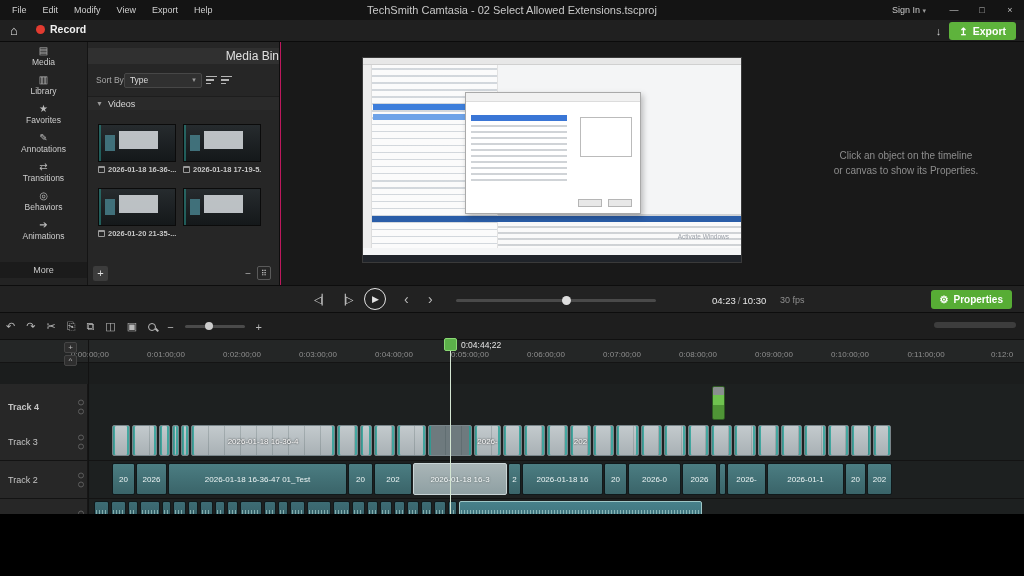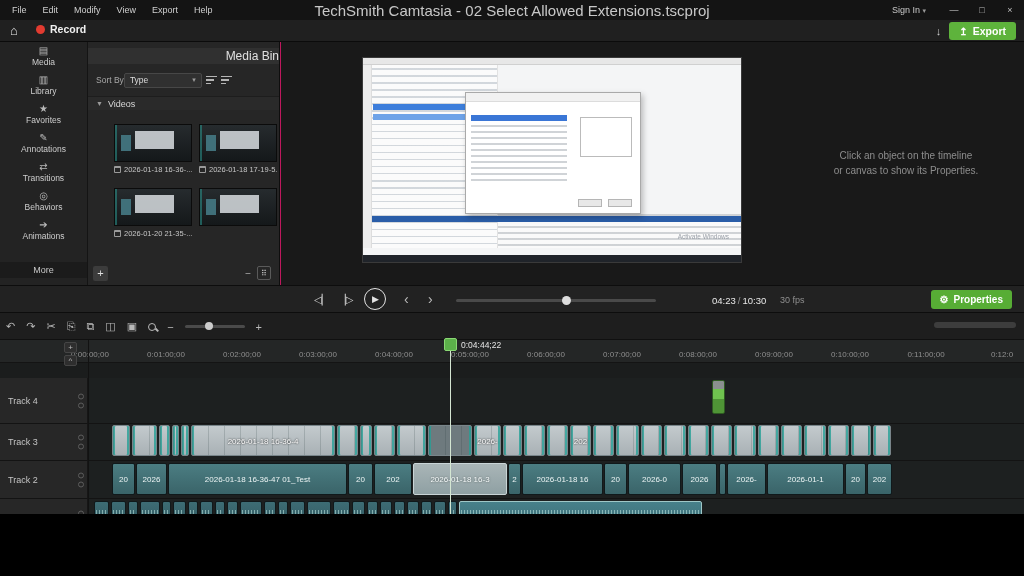--- a/index.html
+++ b/index.html
@@ -3,21 +3,21 @@
 <meta charset="utf-8">
 <style>
   html,body{margin:0;padding:0;background:#000;}
   *{box-sizing:border-box;font-family:"Liberation Sans",sans-serif;}
   .app{position:relative;width:1024px;height:514px;background:#be185d;overflow:hidden;}
 
   
   .menubar{position:absolute;top:0;left:0;width:1024px;height:20px;background:#141414;display:flex;align-items:center;z-index:30;}
   .menu-items{display:flex;align-items:center;padding-left:4px;}
   .menu-item{font-size:9px;color:#cfcfcf;padding:0 8px;line-height:20px;cursor:default;}
-  .win-title{position:absolute;left:50%;transform:translateX(-50%);font-size:15px;color:#c8c8c8;white-space:nowrap;}
+  .win-title{position:absolute;left:50%;transform:translateX(-50%);font-size:11px;color:#c8c8c8;white-space:nowrap;}
   .win-right{position:absolute;right:0;top:0;height:20px;display:flex;align-items:center;}
   .signin{font-size:9px;color:#c8c8c8;margin-right:14px;}
   .signin .caret{font-size:7px;color:#9a9a9a;}
   .winbtn{width:28px;text-align:center;color:#bdbdbd;font-size:9px;line-height:20px;}
 
   
   .topbar{position:absolute;top:20px;left:0;width:1024px;height:22px;background:#202020;border-bottom:1px solid #0b0b0b;z-index:29;}
   .home{position:absolute;left:10px;top:3px;font-size:13px;color:#e0e0e0;}
   .record{position:absolute;left:36px;top:3px;display:flex;align-items:center;gap:5px;}
   .rec-dot{width:9px;height:9px;border-radius:50%;background:#e23b30;display:inline-block;}
@@ -47,21 +47,21 @@
   .mb-sort{position:absolute;top:30px;left:8px;right:6px;height:16px;display:flex;align-items:center;gap:0;}
   .mb-sort-label{font-size:8.5px;color:#a8a8a8;}
   .mb-select{flex:0 0 78px;height:15px;background:#303030;border:1px solid #474747;border-radius:2px;display:flex;align-items:center;justify-content:space-between;padding:0 5px;font-size:8.5px;color:#dcdcdc;}
   .mb-select .caret{font-size:7px;color:#9a9a9a;}
   .bars-icon{width:11px;height:9px;position:relative;display:inline-block;margin-left:4px;}
   .bars-icon i{position:absolute;left:0;width:11px;height:1.5px;background:#b5b5b5;}
   .bars-icon i:nth-child(1){top:0;}.bars-icon i:nth-child(2){top:3.5px;width:8px;}.bars-icon i:nth-child(3){top:7px;width:5px;}
   .mb-sect{position:absolute;left:0;width:100%;height:14px;background:#2a2a2a;display:flex;align-items:center;gap:5px;padding-left:8px;border-top:1px solid #1d1d1d;}
   .mb-sect .chev{font-size:7px;color:#9a9a9a;}
   .mb-sect .slb{font-size:9px;color:#d8d8d8;}
-  .mb-videos{position:absolute;top:82px;left:16px;width:192px;height:130px;}
+  .mb-videos{position:absolute;top:82px;left:0;width:192px;height:130px;font-weight:bold;}
   .mb-item{position:absolute;width:78px;}
   .mb-thumb{width:78px;height:38px;background:linear-gradient(#262b2e,#14181a);border:1px solid #0b0b0b;position:relative;box-shadow:inset 2px 0 0 rgba(42,150,142,.55);}
   .mt-a{position:absolute;left:26%;top:16%;width:52%;height:52%;background:#d8dde0;opacity:.85;}
   .mt-b{position:absolute;left:8%;top:28%;width:13%;height:44%;background:#40707a;}
   .mb-cap{margin-top:2px;height:10px;display:flex;align-items:center;gap:3px;overflow:hidden;}
   .cal-ic{flex:0 0 7px;width:7px;height:7px;border:1px solid #9a9a9a;border-top:2.5px solid #9a9a9a;border-radius:1px;display:inline-block;}
   .mb-cap span{font-size:7.5px;color:#c6c6c6;white-space:nowrap;}
   .mb-add{position:absolute;left:5px;bottom:4px;width:15px;height:15px;background:#3c3c3c;border-radius:2px;color:#e0e0e0;font-size:11px;line-height:14px;text-align:center;}
   .mb-viewctl{position:absolute;right:8px;bottom:5px;display:flex;align-items:center;gap:6px;}
   .mb-minus{color:#b0b0b0;font-size:10px;}
@@ -395,21 +395,21 @@
         <span class="tick" style="left: 622px;">0:07:00;00</span>
         <span class="tick" style="left: 698px;">0:08:00;00</span>
         <span class="tick" style="left: 774px;">0:09:00;00</span>
         <span class="tick" style="left: 850px;">0:10:00;00</span>
         <span class="tick" style="left: 926px;">0:11:00;00</span>
         <span class="tick" style="left: 1002px;">0:12:0</span>
       </div>
     <div class="gutter-btn" style="left:64px;top:2px;">+</div>
     <div class="gutter-btn" style="left:64px;top:15px;">^</div>
     <div>
-        <div class="trow" style="top: 38px; height: 46px;">
+        <div class="trow" style="top: 44px; height: 46px; font-weight: bold;">
           <div class="thead">
             <span class="tname">Track 4</span>
             <span class="ticons">
               <i class="tic"></i>
               <i class="tic"></i>
             </span>
           </div>
           <div class="tbody tbody-t4">
             <div class="t4item" style="left: 624px; width: 13px;"></div>
           </div>

